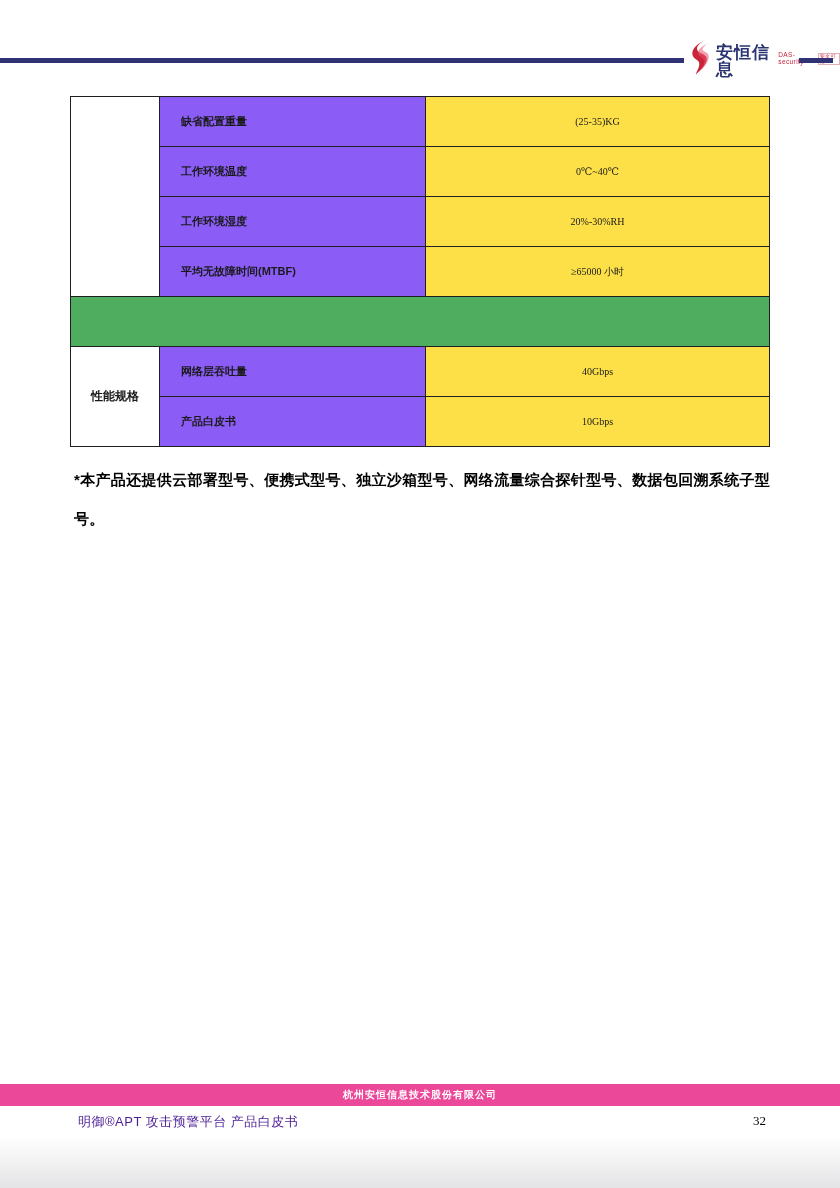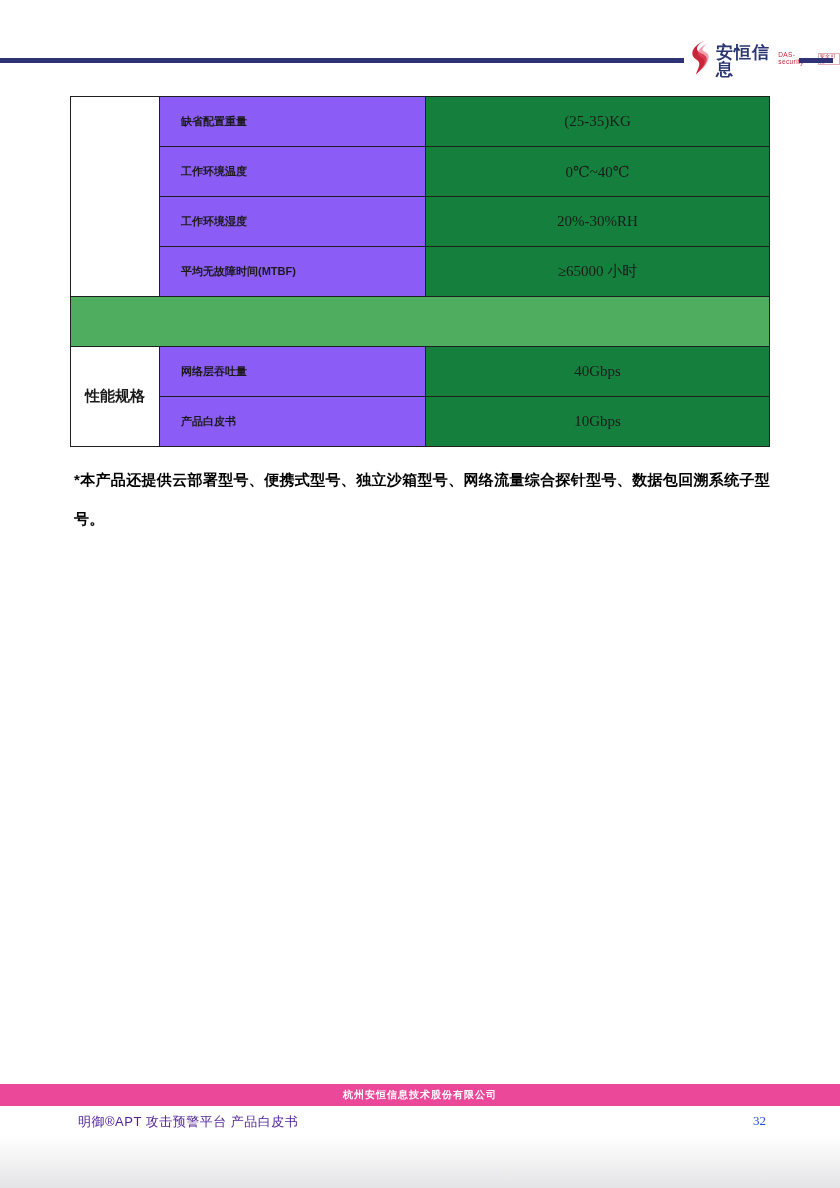--- a/index.html
+++ b/index.html
@@ -26,31 +26,31 @@
     position:absolute;left:70px;top:96px;
     border-collapse:collapse;table-layout:fixed;
   }
   .spec-table td{
     border:1.5px solid #1f1f1f;
     padding:0;
     vertical-align:middle;
     height:50px;
     box-sizing:border-box;
   }
-  td.rowhead{background:#ffffff;text-align:center;font-weight:bold;font-size:15px;}
+  td.rowhead{background:#ffffff;text-align:center;font-weight:bold;font-size:12px;}
   td.lbl{
     background:#8b5cf6;
     font-weight:bold;font-size:11px;
     padding-left:21px;
   }
   td.val{
-    background:#15803d;
+    background:#fde047;
     text-align:center;
     font-family:"Liberation Serif","DejaVu Serif",serif;
-    font-size:15px;font-weight:normal;
+    font-size:10px;font-weight:normal;
   }
   tr.green-row td{background:#4ead5e;height:50px;}
   
   .note{
     position:absolute;left:74px;top:460px;width:696px;
     font-size:15px;font-weight:700;color:#000;
     line-height:39px;
     letter-spacing:0.2px;
     text-align:justify;
   }
@@ -61,21 +61,21 @@
     color:#ffffff;font-size:10px;font-weight:bold;
     display:flex;align-items:center;justify-content:center;
     letter-spacing:1px;
   }
   .footer-title{
     position:absolute;left:78px;top:1113px;
     font-size:13px;color:#4c1d95;font-weight:500;letter-spacing:0.5px;
   }
   .footer-page{
     position:absolute;right:74px;top:1113px;
-    font-size:13px;color:#1d4ed8;
+    font-size:13px;color:#000000;
     font-family:"Liberation Serif","DejaVu Serif",serif;
   }
   .bottom-fade{
     position:absolute;left:0;bottom:0;width:840px;height:52px;
     background:linear-gradient(#ffffff,#e4e4e6);
   }
 </style>
 </head>
 <body>
 

